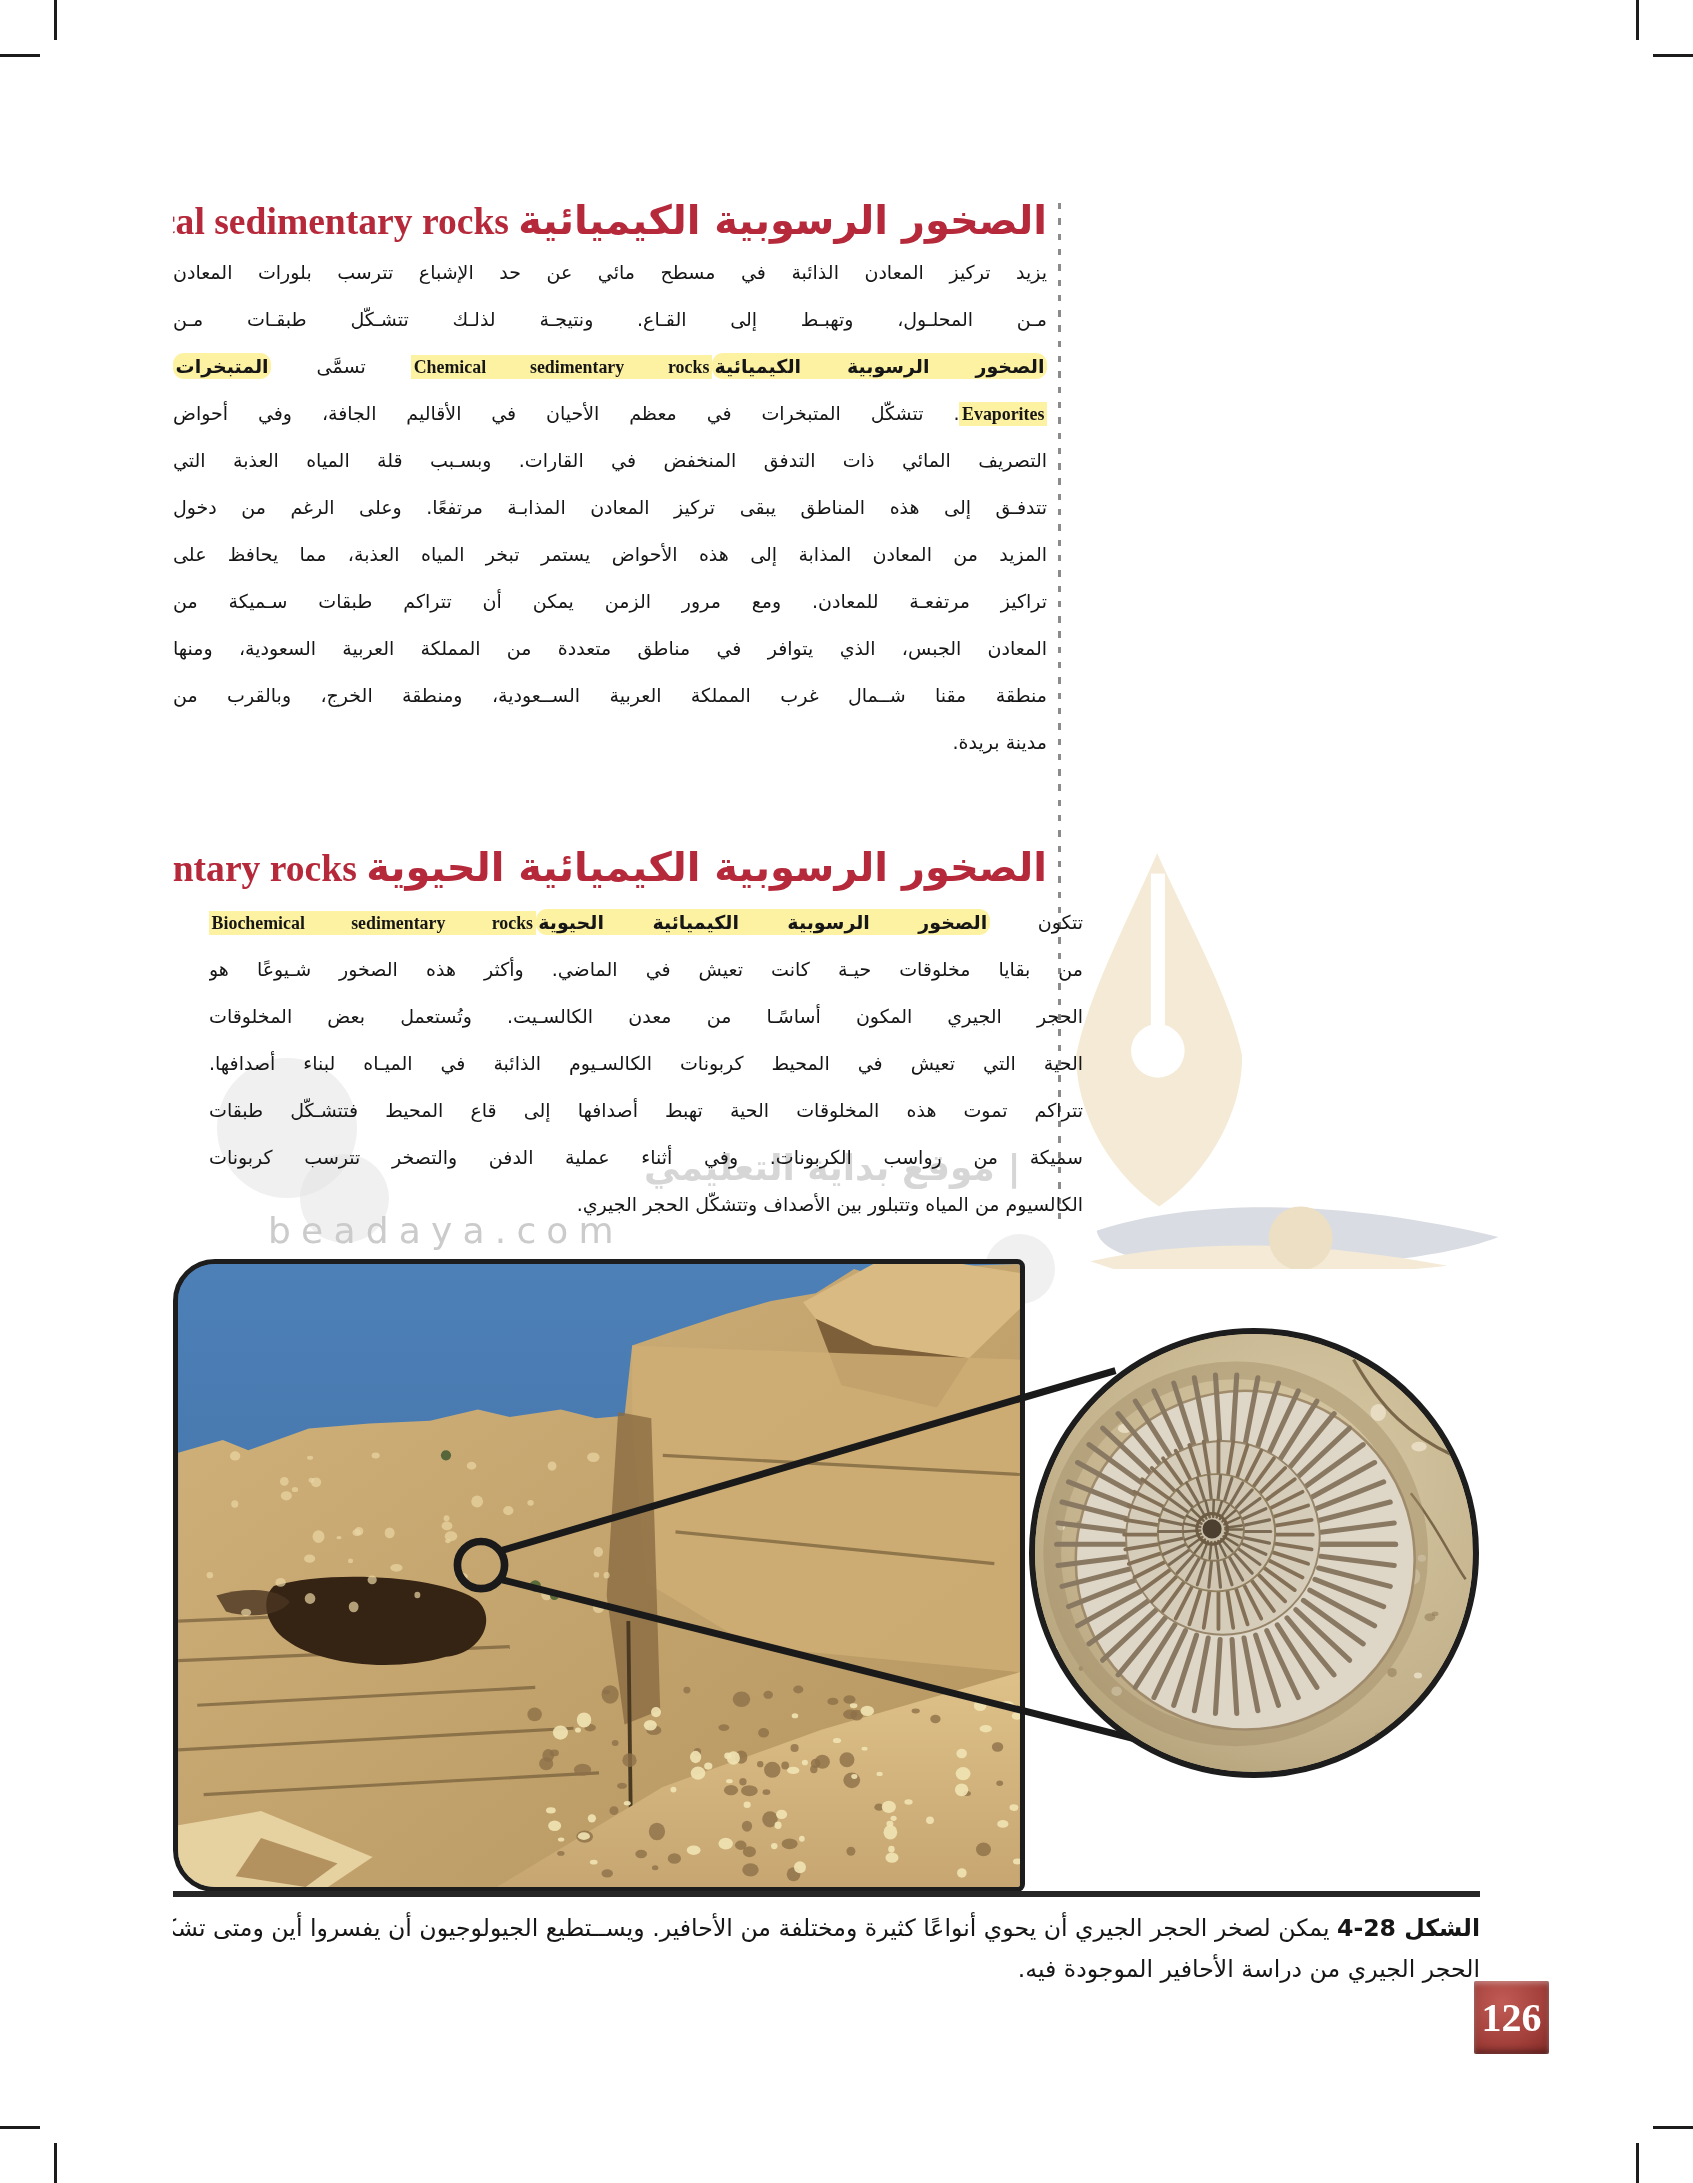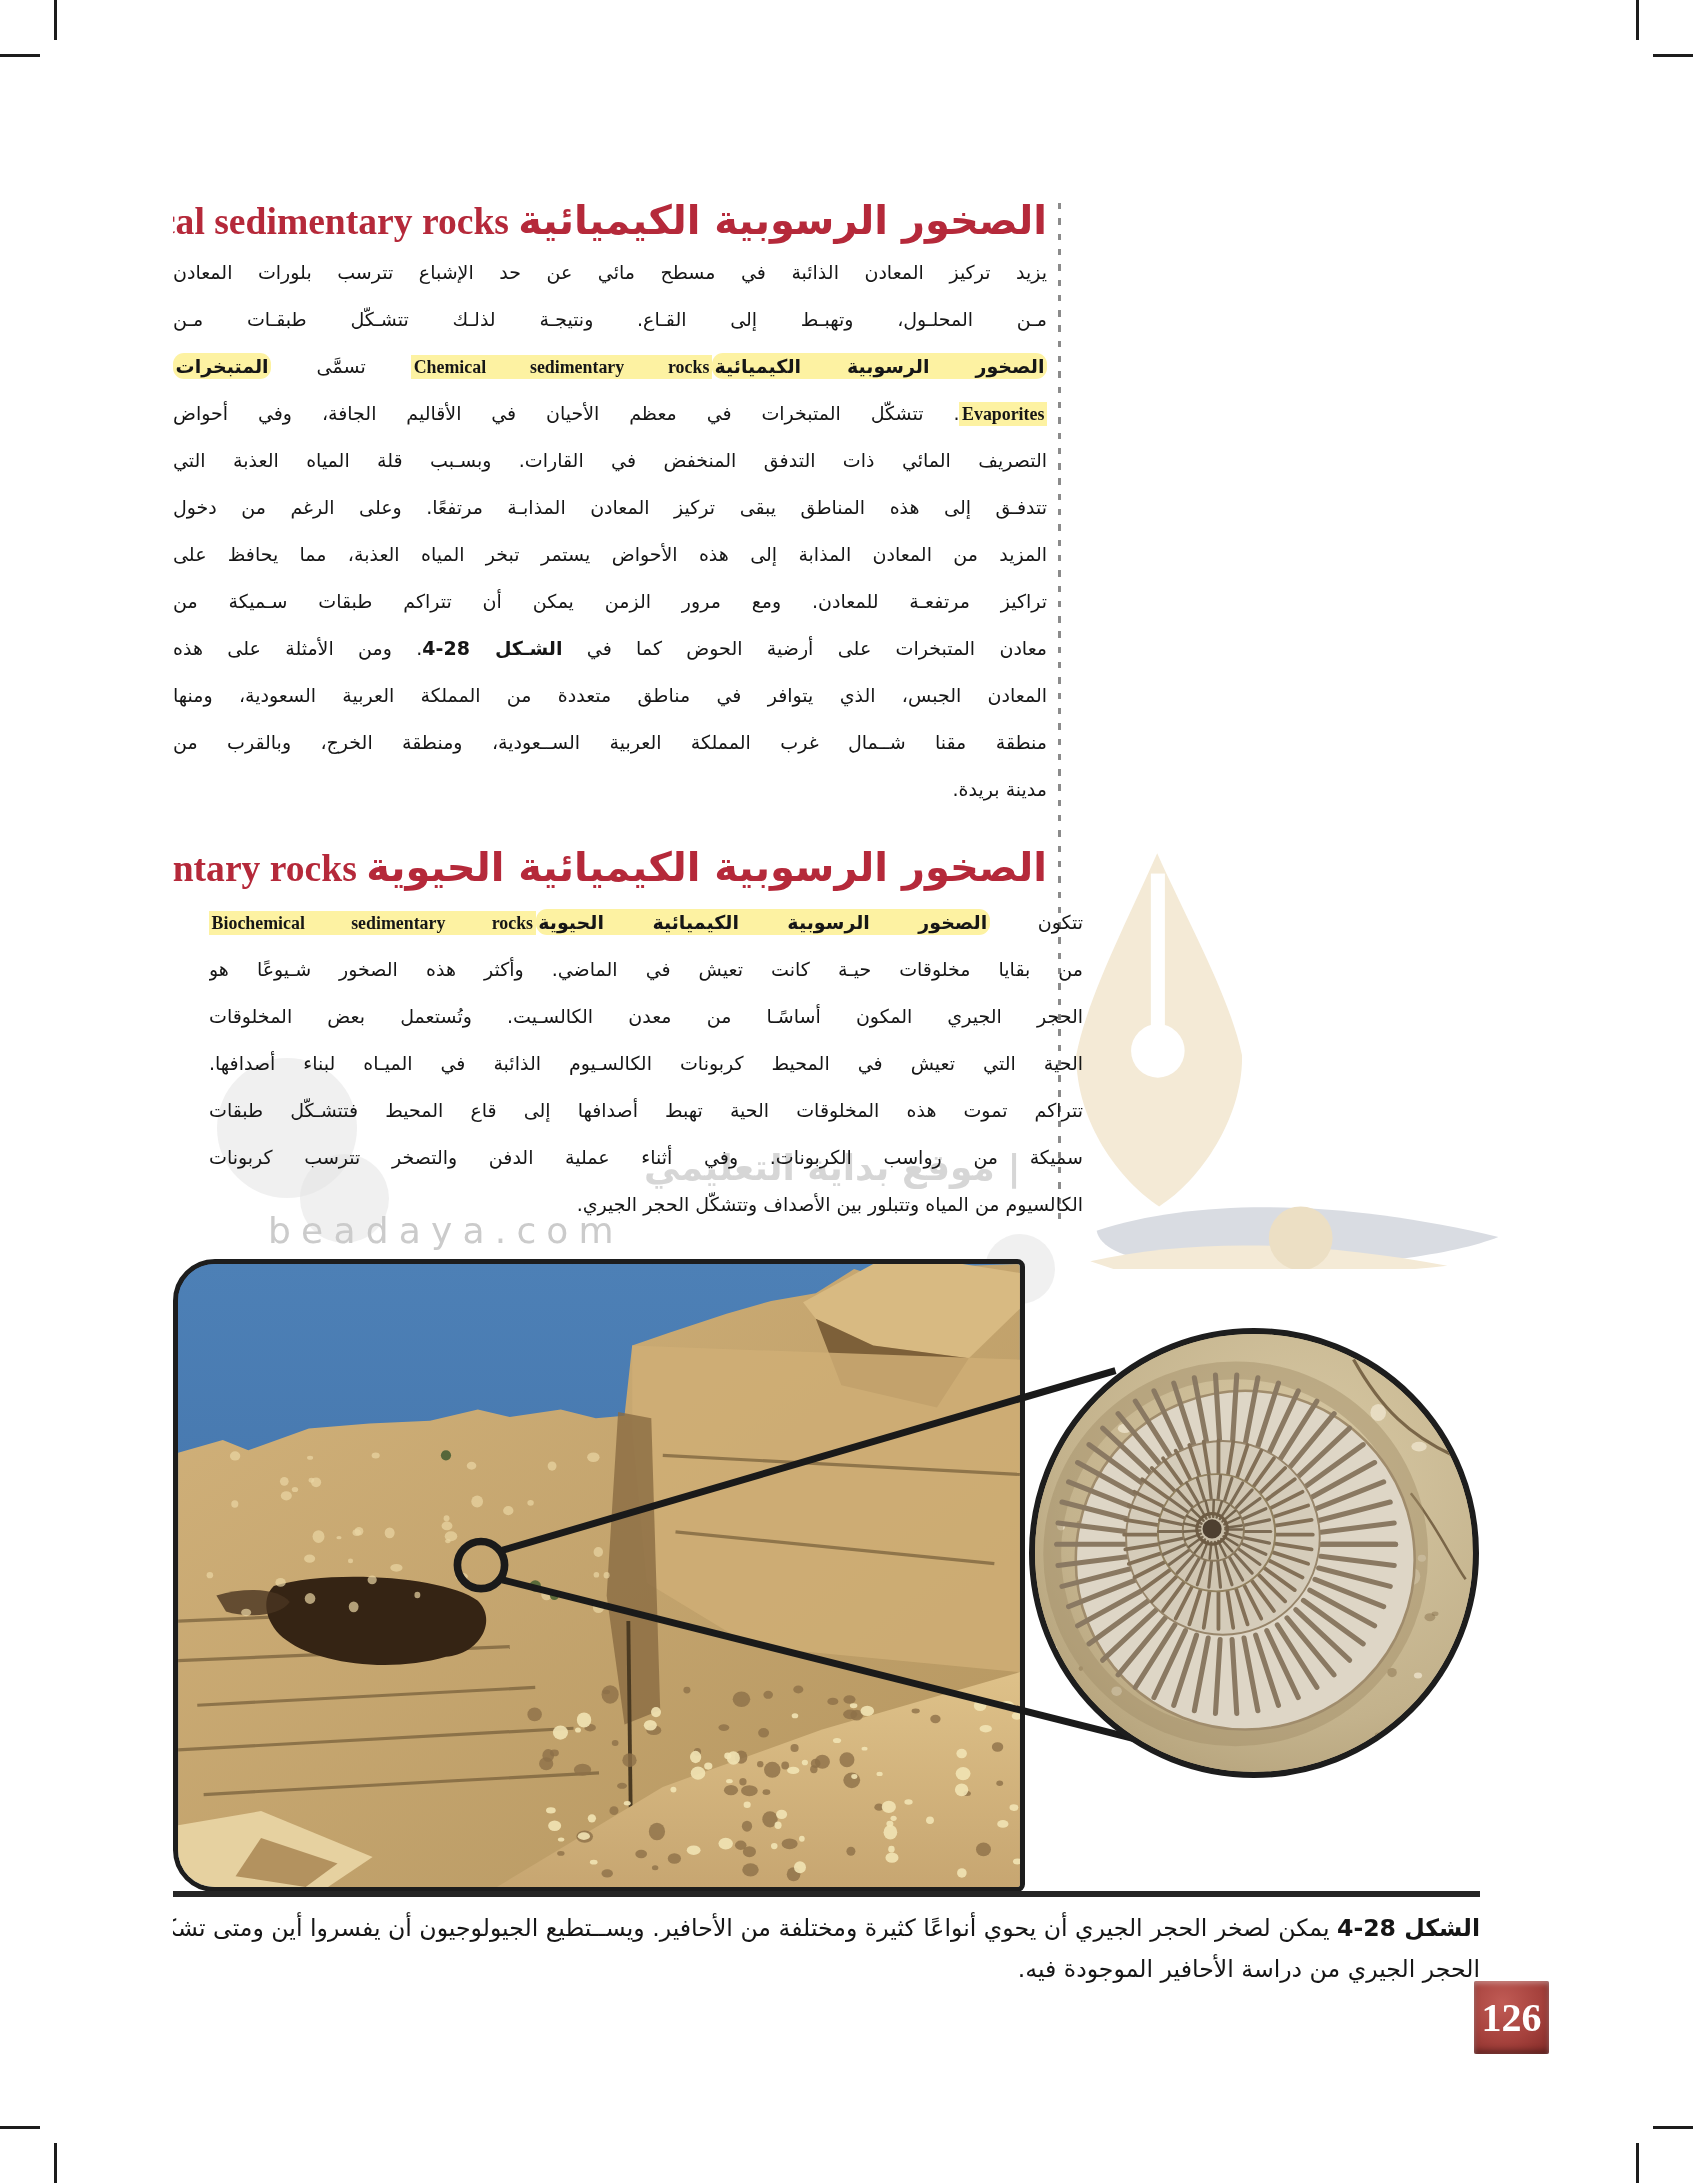--- a/index.html
+++ b/index.html
@@ -91,21 +91,20 @@
 <div class="col para" style="top:249px;">
   <div>
       <div class="line"><span class="seg-n">يزيد تركيز المعادن الذائبة في مسطح مائي عن حد الإشباع تترسب بلورات المعادن</span></div>
       <div class="line"><span class="seg-n">مـن المحلـول، وتهبـط إلى القـاع. ونتيجـة لذلـك تتشـكّل طبقـات مـن</span></div>
       <div class="line"><span class="seg-hl">الصخور الرسوبية الكيميائية</span><span class="seg-hlen">Chemical sedimentary rocks</span><span class="seg-n"> تسمَّى </span><span class="seg-hl">المتبخرات</span></div>
       <div class="line"><span class="seg-hlen">Evaporites</span><span class="seg-n">. تتشكّل المتبخرات في معظم الأحيان في الأقاليم الجافة، وفي أحواض</span></div>
       <div class="line"><span class="seg-n">التصريف المائي ذات التدفق المنخفض في القارات. وبسـبب قلة المياه العذبة التي</span></div>
       <div class="line"><span class="seg-n">تتدفـق إلى هذه المناطق يبقى تركيز المعادن المذابـة مرتفعًا. وعلى الرغم من دخول</span></div>
       <div class="line"><span class="seg-n">المزيد من المعادن المذابة إلى هذه الأحواض يستمر تبخر المياه العذبة، مما يحافظ على</span></div>
       <div class="line"><span class="seg-n">تراكيز مرتفعـة للمعادن. ومع مرور الزمن يمكن أن تتراكم طبقات سـميكة من</span></div>
-      <div class="line"><span class="seg-n">معادن المتبخرات على أرضية الحوض كما في </span><span class="seg-b">الشـكل 28-4</span><span class="seg-n">. ومن الأمثلة على هذه</span></div>
       <div class="line"><span class="seg-n">المعادن الجبس، الذي يتوافر في مناطق متعددة من المملكة العربية السعودية، ومنها</span></div>
       <div class="line"><span class="seg-n">منطقة مقنا شــمال غرب المملكة العربية الســعودية، ومنطقة الخرج، وبالقرب من</span></div>
       <div class="line"><span class="seg-n">مدينة بريدة.</span></div>
     </div>
 </div>
 
 <div class="col" style="top:840px;">
   <div>
       <div class="line hline align-right"><span class="seg-hd">الصخور الرسوبية الكيميائية الحيوية</span><span class="seg-hden"> Biochemical sedimentary rocks</span></div>
     </div>

